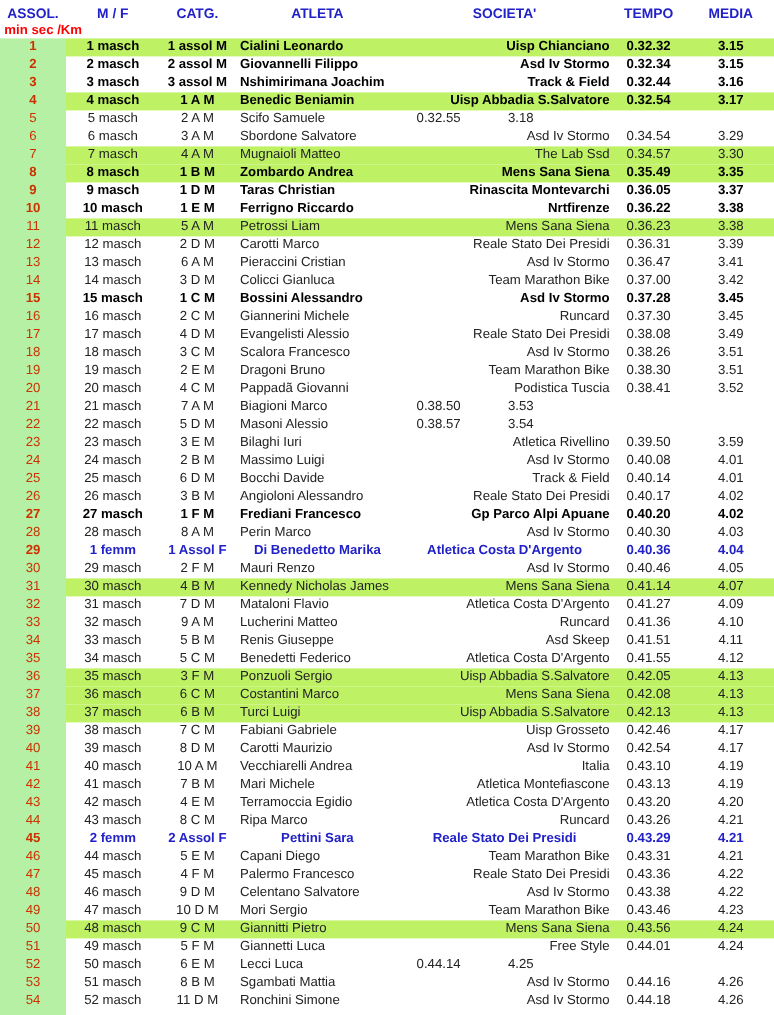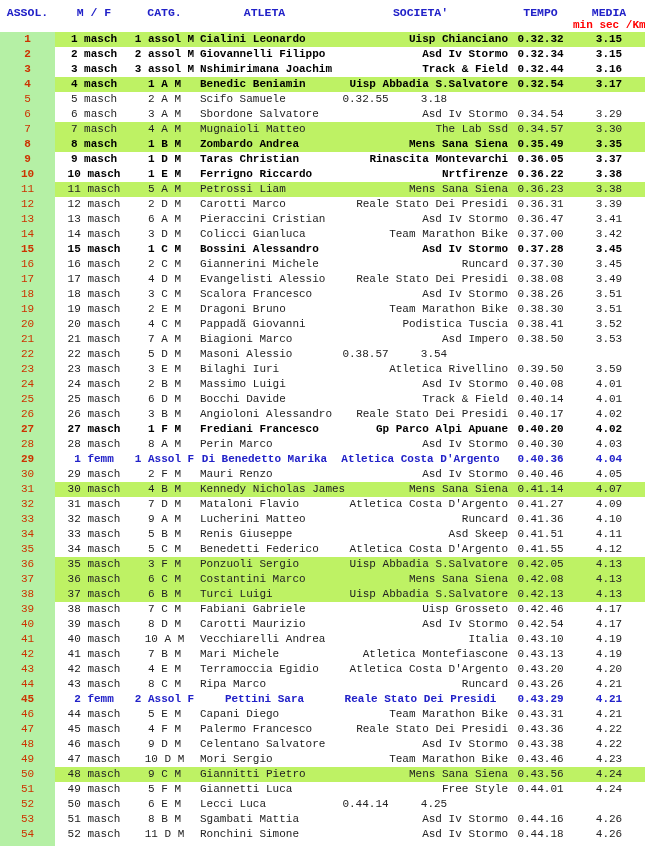--- a/index.html
+++ b/index.html
@@ -1,33 +1,33 @@
 <!DOCTYPE html>
 <html><head>
 <meta charset="utf-8">
 <style>
   html,body { margin:0; padding:0; background:#ffffff; }
   .sheet {
     position:relative;
     width:645px; height:846px;
     background:#ffffff;
-    font-family:Liberation Mono, monospace;
+    font-family:Liberation Sans, sans-serif;
     font-size:11px;
     color:#222222;
     overflow:hidden;
     -webkit-font-smoothing:antialiased;
   }
   .green-strip {
     position:absolute; left:0; top:32px; bottom:0; width:55px;
     background:#b5f0a5;
   }
   .content { position:relative; }
   .hdr-row { display:flex; white-space:nowrap; }
   .hdr-row.line1 { padding-top:3px; height:16px; align-items:flex-end; }
-  .hdr-row.line2 { height:13px; }
+  .hdr-row.line2 { height:13px;flex-direction:column; }
   .hdr-cell {
     font-weight:bold; color:#2121c8; text-align:center;
     font-size:11.5px; line-height:13px;
   }
   .sub-cell { font-weight:bold; color:#ff0000; text-align:center; font-size:11px; line-height:13px; }
   .w-assol { width:55px; }
   .w-mf    { width:78px; }
   .w-catg  { width:63px; }
   .w-atleta{ width:137px; }
   .w-societa{ width:175px; }
@@ -298,21 +298,20 @@
       <div class="cell tempo">0.38.41</div>
       <div class="cell media">3.52</div>
     </div>
   </div>
         <div class="row">
     <div class="cell assol">21</div>
     <div class="rest">
       <div class="cell mf">21 masch</div>
       <div class="cell catg">7 A M</div>
       <div class="cell atleta">Biagioni Marco</div>
-      <div class="cell societa">Asd Impero</div>
       <div class="cell tempo">0.38.50</div>
       <div class="cell media">3.53</div>
     </div>
   </div>
         <div class="row">
     <div class="cell assol">22</div>
     <div class="rest">
       <div class="cell mf">22 masch</div>
       <div class="cell catg">5 D M</div>
       <div class="cell atleta">Masoni Alessio</div>

